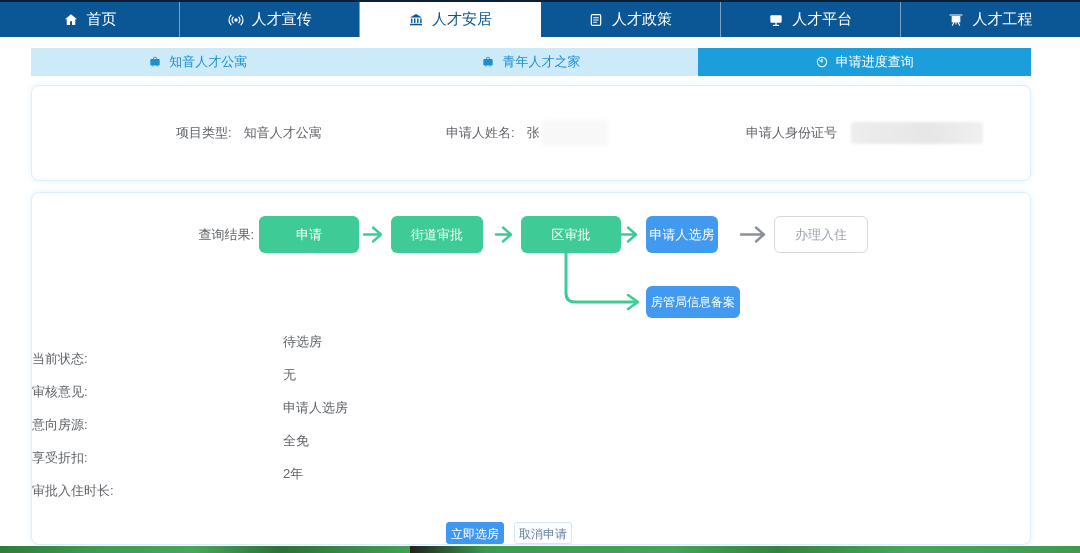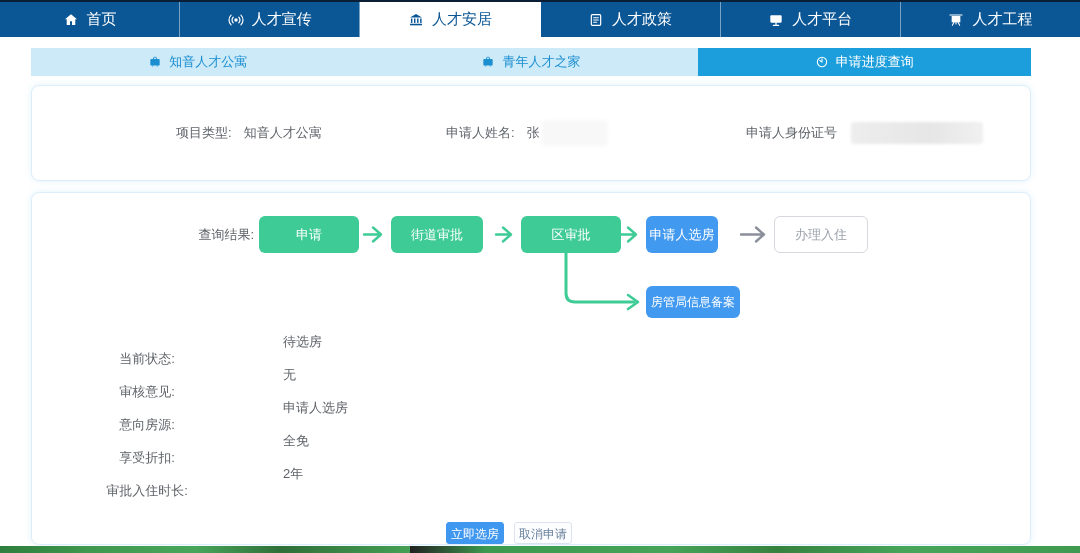--- a/index.html
+++ b/index.html
@@ -46,21 +46,21 @@
   .step.done { background:#3ecb96; }
   .step.current { background:#4299f0; }
   .step.pending { background:#fff; border:1px solid #d5d8dd; color:#9ca3ab; line-height:35px; }
   .step-branch { position:absolute; left:614px; top:93px; width:94px; height:32px; line-height:32px;
                  text-align:center; font-size:12px; border-radius:6px; background:#4299f0; color:#fff; }
   .arrow { position:absolute; top:23px; height:37px; }
 
   
   .fields { position:absolute; top:132px; left:0; }
   .field-row { height:33px; display:flex; align-items:center; font-size:13px; color:#5f6368; }
-  .field-row .fl { width:230px; text-align:center;margin-top:35px; }
+  .field-row .fl { width:230px; text-align:left;margin-top:35px; }
   .field-row .fv { margin-left:21px; }
 
   
   .btn { position:absolute; top:329px; width:58px; height:22px; line-height:22px; text-align:center;
          font-size:12px; border-radius:3px; cursor:pointer; }
   .btn-primary { left:414px; background:#3f97ef; color:#fff; border:1px solid #3f97ef; }
   .btn-plain { left:482px; background:#fcfdff; color:#68809b; border:1px solid #dbe4ee; }
 
   
   .footer-strip { position:absolute; left:0; right:0; bottom:0; height:7px;

